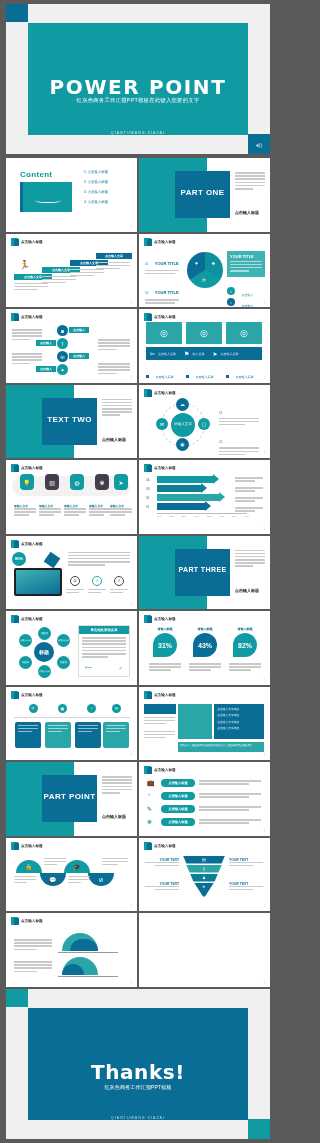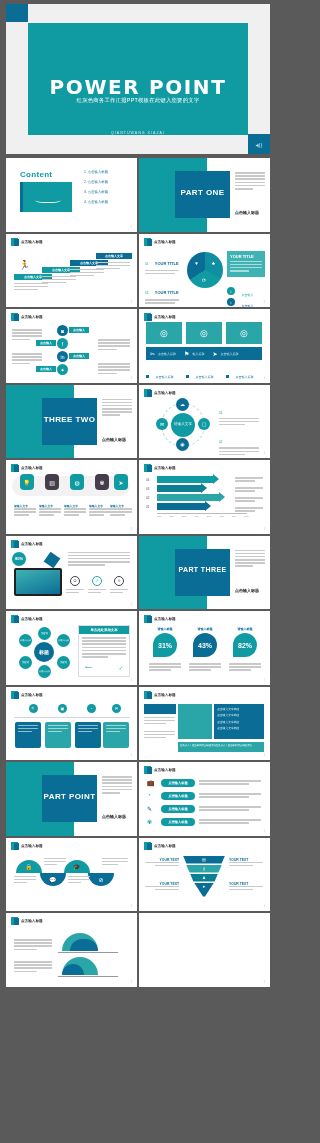--- a/index.html
+++ b/index.html
@@ -267,21 +267,21 @@
           <span style="font-size:3px;color:#0a6d96;margin-left:2px">点击输入标题</span>
           </div>
         <div class="pgnum">1</div>
       </div>
     </div>
 
     <div class="row">
       <div class="slide">
         <div class="sec-bg"></div>
         <div class="sec-sq"></div>
-        <div class="sec-label">THREE TWO</div>
+        <div class="sec-label">TEXT TWO</div>
         <div class="sec-para">
           <div class="ln" style="width:100%"></div>
             <div class="ln" style="width:100%"></div>
           <div class="ln" style="width:100%"></div>
             <div class="ln" style="width:100%"></div>
           <div class="ln" style="width:100%"></div>
             <div class="ln" style="width:60%"></div>
         </div>
         <div class="sec-sub">点击输入标题</div>
       </div>
@@ -741,14 +741,23 @@
         <div class="pgnum">1</div>
       </div>
 
       <div class="slide">
         <div class="pgnum">1</div>
       </div>
     </div>
 
   </div>
 
+  <div class="thanks">
+    <div class="thanks-tab"></div>
+    <div class="thanks-inner">
+      <div class="thanks-title">Thanks!</div>
+      <div class="thanks-sub">红灰色商务工作汇报PPT模板</div>
+      <div class="thanks-foot">QIANTUWANG  XIAZAI</div>
+    </div>
+    <div class="thanks-badge"></div>
+  </div>
 
 </div>
 
 </body></html>

